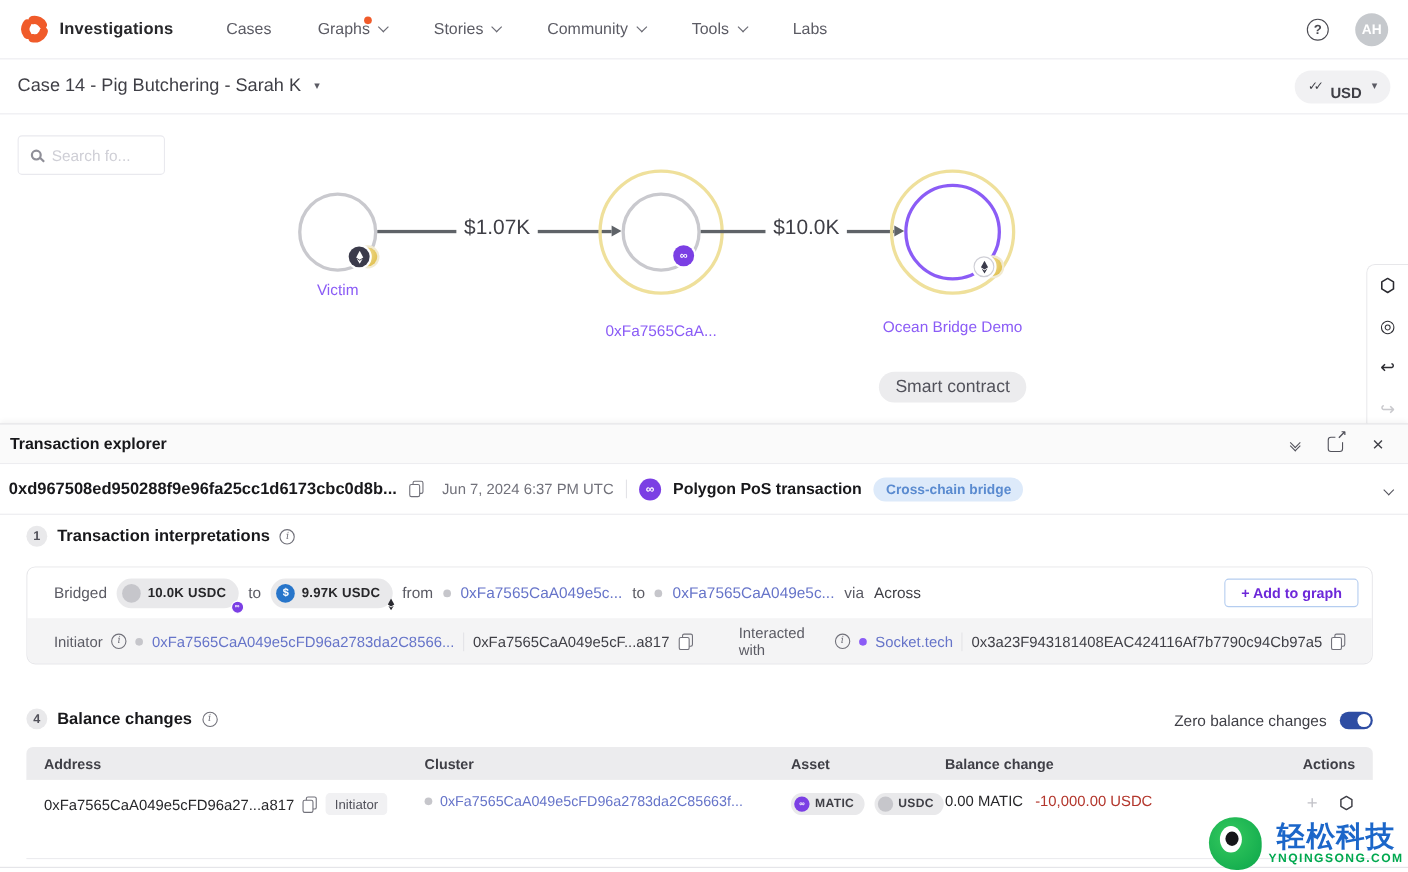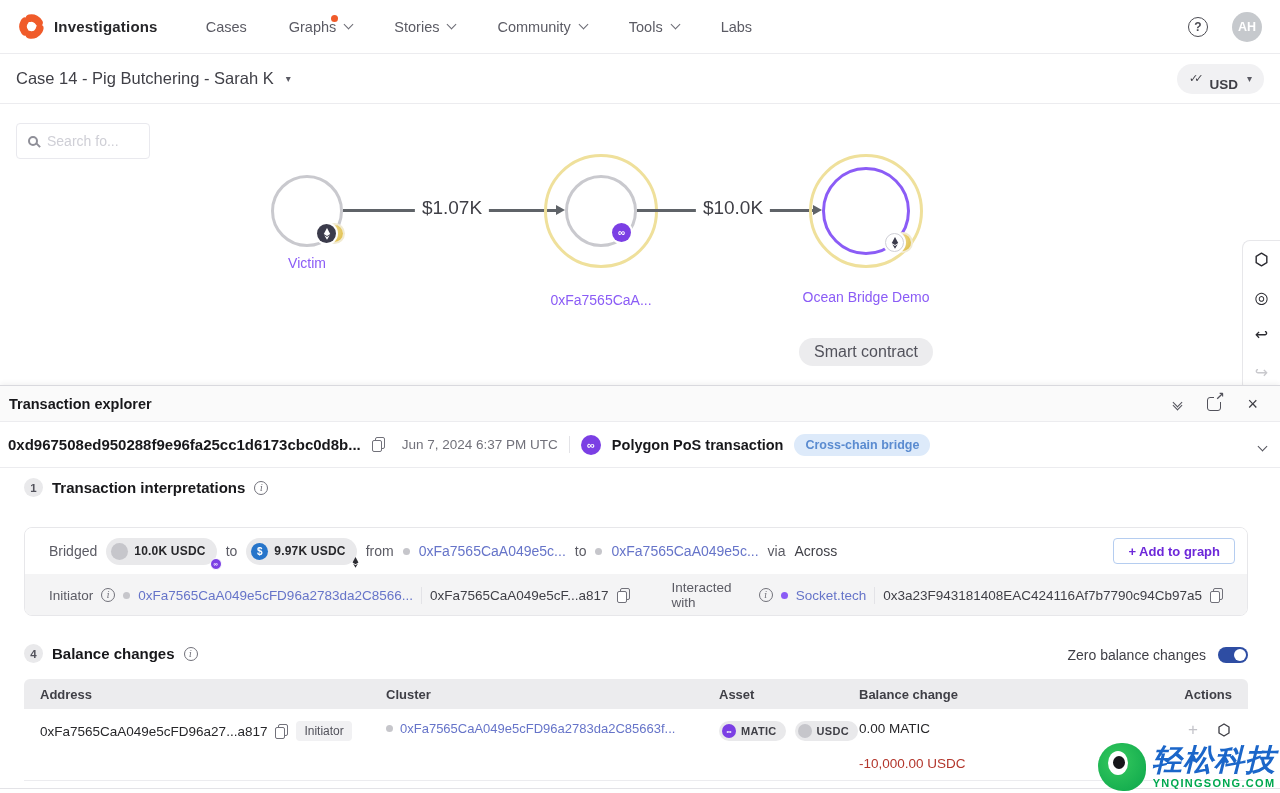--- a/index.html
+++ b/index.html
@@ -111,21 +111,21 @@
   .section-head { position:absolute; display:flex; align-items:center; gap:9px; }
   .num-chip { width:19px; height:19px; border-radius:50%; background:#e9e9eb; color:#52525b; font-size:11.5px;
               font-weight:600; display:flex; align-items:center; justify-content:center; }
   .section-title { font-size:15px; font-weight:700; color:#18181b; }
   .info-icon { display:inline-block; width:14px; height:14px; border:1.3px solid #71717a; border-radius:50%;
                position:relative; flex:none; }
   .info-icon::after { content:"i"; position:absolute; top:50%; left:50%; transform:translate(-50%,-54%);
                       font-size:9px; color:#71717a; font-family:"DejaVu Serif",serif; font-style:italic; }
 
   .interp-card { position:absolute; top:129px; left:24px; width:1224px; height:89px;
-                 border:1px solid #e7e7ea; border-radius:8px; overflow:hidden;margin-top:12px; }
+                 border:1px solid #e7e7ea; border-radius:8px; overflow:hidden; }
   .interp-row1 { height:46px; background:#fff; display:flex; align-items:center; padding:0 12px 0 24px; gap:9px; }
   .interp-row2 { height:42px; background:#f4f4f5; display:flex; align-items:center; padding:0 24px; gap:8px; }
   .gray-word { font-size:14px; color:#5b5b64; }
   .asset-pill { position:relative; display:inline-flex; align-items:center; gap:6px; height:27px;
                 background:#e9e9eb; border-radius:14px; padding:0 11px 0 5px; }
   .asset-pill .amt { font-size:12px; font-weight:700; color:#27272a; letter-spacing:.2px; }
   .coin16-gray { width:17px; height:17px; border-radius:50%; background:#c6c6cb; flex:none; }
   .coin16-usdc { width:17px; height:17px; border-radius:50%; background:#2775ca; color:#fff; display:flex;
                  align-items:center; justify-content:center; font-size:10px; font-weight:700; flex:none; }
   .sub-badge-poly { position:absolute; right:-5px; bottom:-5px; width:12px; height:12px; border-radius:50%;
@@ -164,38 +164,38 @@
   .init-badge { background:#f1f1f3; color:#52525b; font-size:12px; border-radius:4px; padding:3px 8px; }
   .cluster-cell { display:flex; align-items:center; gap:7px; }
   .cluster-cell .link { font-size:13px; }
   .asset-stack { display:flex; gap:9px; align-items:flex-start; }
   .token-pill { display:inline-flex; align-items:center; gap:5px; height:20px; background:#e9e9eb;
                 border-radius:10px; padding:0 9px 0 3px; }
   .token-pill .tk { font-size:11px; font-weight:700; color:#3f3f46; letter-spacing:.3px; }
   .coin14-poly { width:14px; height:14px; border-radius:50%; background:#7b3fe4; color:#fff; display:flex;
                  align-items:center; justify-content:center; font-size:7px; font-weight:700; }
   .coin14-gray { width:14px; height:14px; border-radius:50%; background:#c6c6cb; }
-  .chg-stack { display:flex; flex-direction:column; gap:20px; }
+  .chg-stack { display:flex; flex-direction:row; gap:11px; }
   .chg { font-size:13.5px; color:#27272a; }
   .chg.neg { color:#b3362c; }
   .actions-cell { flex:1; display:flex; justify-content:flex-end; align-items:center; gap:18px; padding-right:16px; }
   .plus-ic { font-size:17px; color:#c2c2c8; line-height:1; cursor:pointer; }
 
   .bottom-line { position:absolute; top:402px; left:0; width:1280px; height:1px; background:#e3e3e7; }
 
   
   .watermark { position:absolute; right:4px; bottom:2px; display:flex; align-items:center; gap:6px; z-index:50; }
   .wm-logo { width:48px; height:48px; border-radius:50% 50% 46% 54%; background:#1db954;
              background:radial-gradient(circle at 40% 38%, #35c95e, #0ba54a); position:relative; flex:none; }
   .wm-logo::before { content:""; position:absolute; left:10px; top:8px; width:20px; height:24px;
                      background:#fff; border-radius:50%; }
   .wm-logo::after { content:""; position:absolute; left:15px; top:13px; width:12px; height:13px;
                     background:#16161a; border-radius:50%; }
   .wm-text { display:flex; flex-direction:column; align-items:center; line-height:1; }
-  .wm-title { font-size:30px; font-weight:700; color:#1b66c9; letter-spacing:1px;font-style:italic; }
+  .wm-title { font-size:26px; font-weight:700; color:#1b66c9; letter-spacing:1px; }
   .wm-url { font-size:11px; font-weight:700; color:#00a84f; letter-spacing:1.3px; margin-top:3px; }
 
   .eth-svg { display:block; }
 </style>
 </head>
 <body>
 
 <div class="page">
 
   <div class="navbar">

